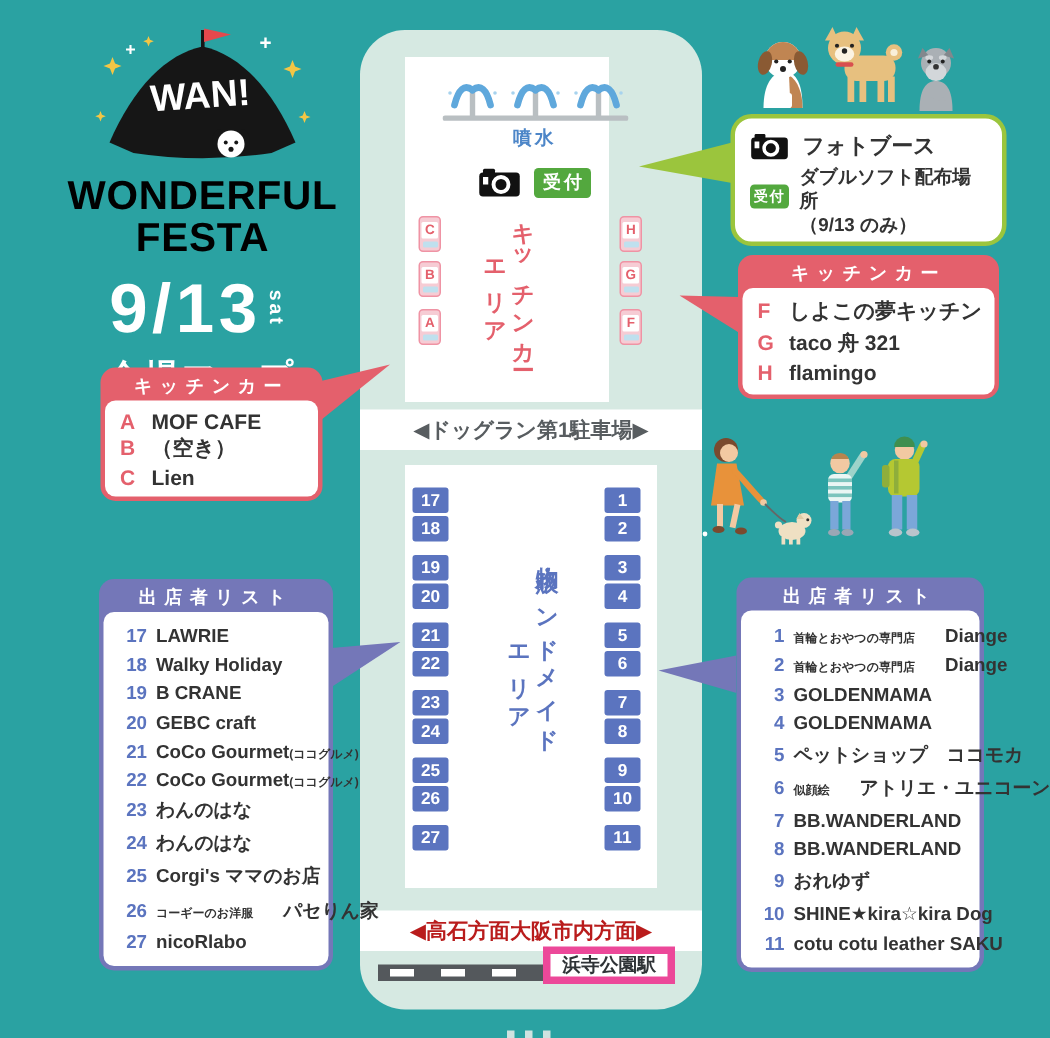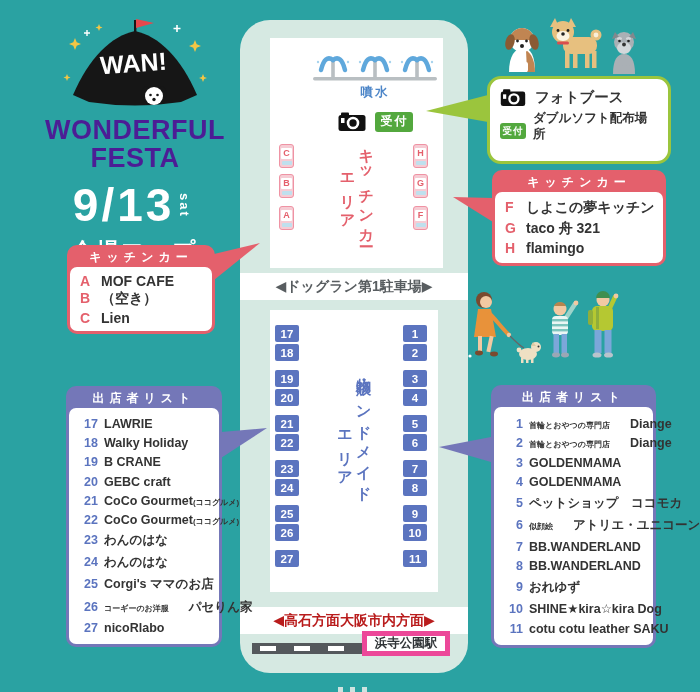--- a/index.html
+++ b/index.html
@@ -6,30 +6,30 @@
   body{
     width:700px;height:692px;position:relative;overflow:hidden;
     background:#2aa2a2;
     font-family:"Liberation Sans","DejaVu Sans",sans-serif;
     -webkit-font-smoothing:antialiased;
   }
   .abs{position:absolute;box-sizing:border-box;}
 
   
   #logo{left:38px;top:16px;width:194px;display:flex;flex-direction:column;align-items:center;}
-  .logo-title{font-size:27px;font-weight:bold;color:#4c1d95;line-height:1.04;letter-spacing:.5px;}
+  .logo-title{font-size:27px;font-weight:bold;color:#000000;line-height:1.04;letter-spacing:.5px;}
   #date-row{display:flex;align-items:center;color:#fff;margin-top:6px;}
   #date-num{font-size:46px;font-weight:bold;letter-spacing:3px;}
   #date-day{transform:rotate(90deg);font-size:13px;font-weight:bold;letter-spacing:2px;margin-left:-2px;}
   #map-title{font-size:22px;font-weight:bold;color:#fff;letter-spacing:3px;margin-top:4px;}
 
   
   #panel{left:240px;top:20px;width:228px;height:653px;background:#d6e9e2;border-radius:30px;}
   .map-white{background:#fff;}
-  #kitchen-map{left:30px;top:18px;width:173px;height:230px;display:flex;flex-direction:column;align-items:center;padding-top:10px;padding-left:37px;}
+  #kitchen-map{left:30px;top:18px;width:136px;height:230px;display:flex;flex-direction:column;align-items:center;padding-top:10px;padding-left:37px;}
   #handmade-map{left:30px;top:290px;width:168px;height:282px;}
 
   #fountain-label{font-size:12.5px;font-weight:bold;color:#4d86c8;letter-spacing:2px;margin-top:2px;}
   #reception-row{display:flex;align-items:center;gap:9px;margin-top:10px;}
   .badge{display:inline-flex;align-items:center;justify-content:center;
     background:#53a83e;color:#fff;font-weight:bold;border-radius:3px;}
   #reception-badge{width:36px;height:20px;font-size:12px;letter-spacing:2px;padding-left:2px;}
 
   .truck{position:absolute;width:15px;height:24px;background:#f6ccd4;border:1.5px solid #ef93a4;
     border-radius:3px;display:flex;flex-direction:column;align-items:center;justify-content:center;box-sizing:border-box;}
@@ -363,20 +363,21 @@
         <rect x="0.5" y="4" width="27" height="16" rx="2.5" fill="#111111"></rect>
         <circle cx="15" cy="12" r="5" fill="none" stroke="#ffffff" stroke-width="2.6"></circle>
         <rect x="3" y="7" width="3.5" height="5" fill="#ffffff"></rect>
       </svg>
       <span id="pb-title">フォトブース</span>
     </div>
     <div id="pb-row2">
       <span class="badge" id="pb-badge">受付</span>
       <div>
         <div class="pb-line">ダブルソフト配布場所</div>
+        <div class="pb-line">（9/13 のみ）</div>
       </div>
     </div>
   </div>
 
   <div class="abs pink-box" id="kitchen-right">
     <div class="box-hd">キッチンカー</div>
     <div class="box-bd">
       <div class="krow">
         <span class="lt">F</span>
         <span>しよこの夢キッチン</span>

